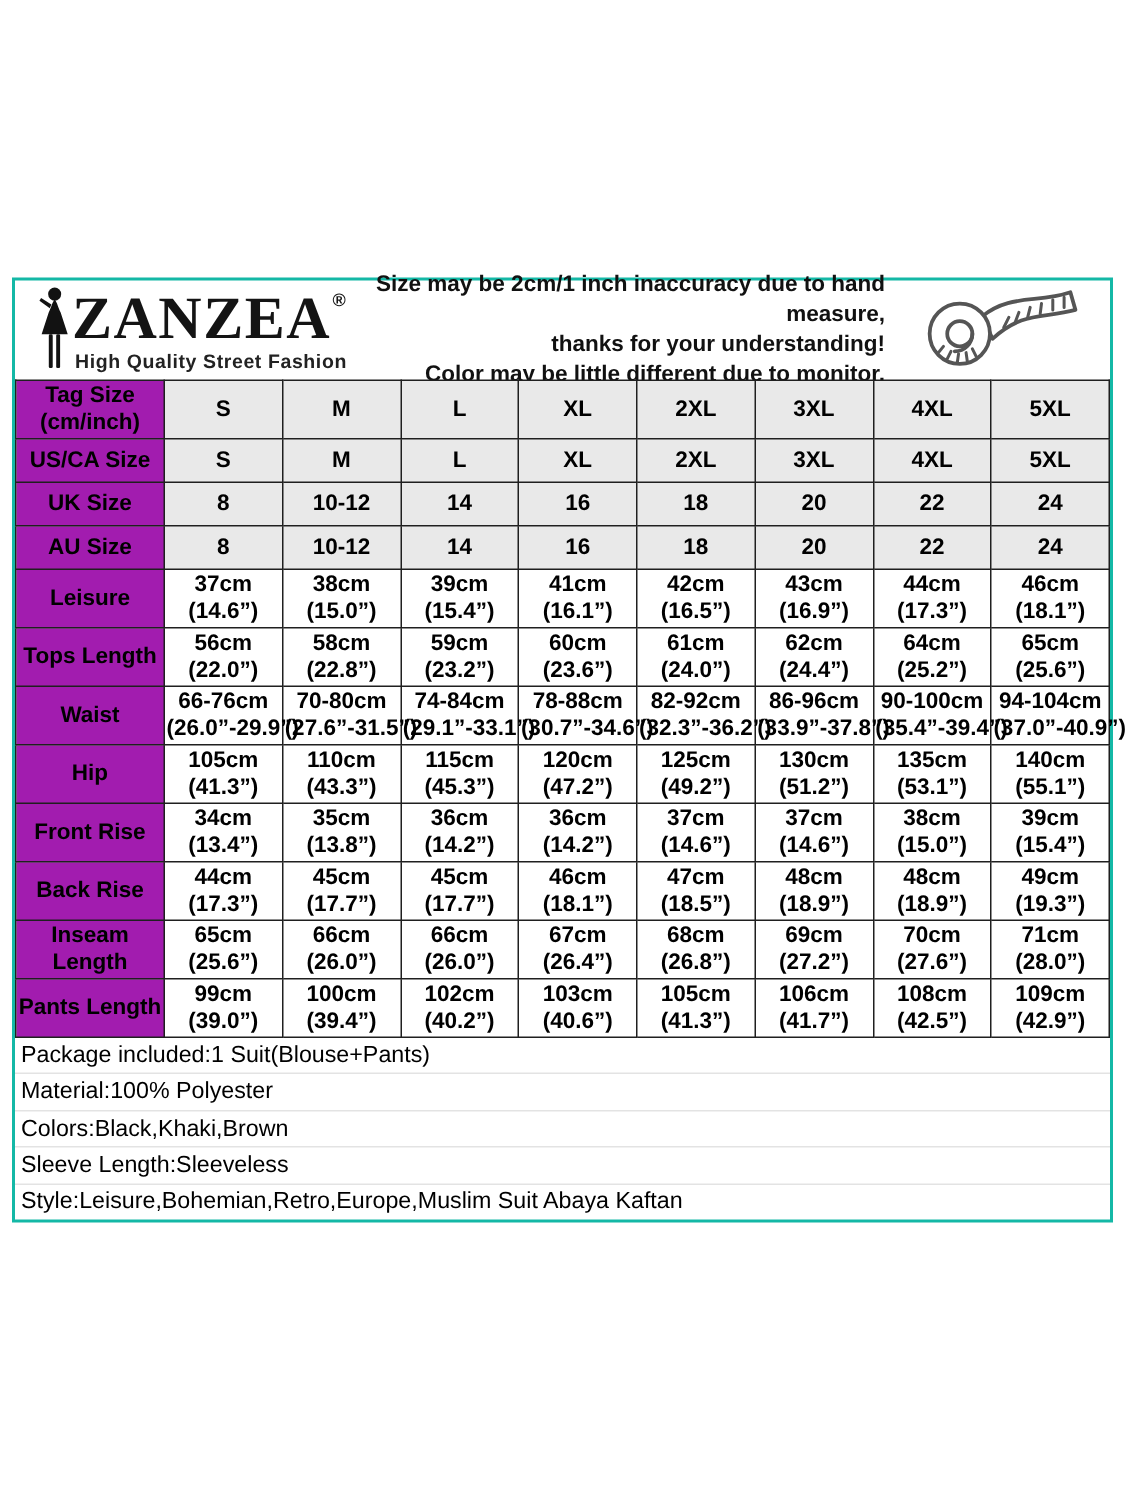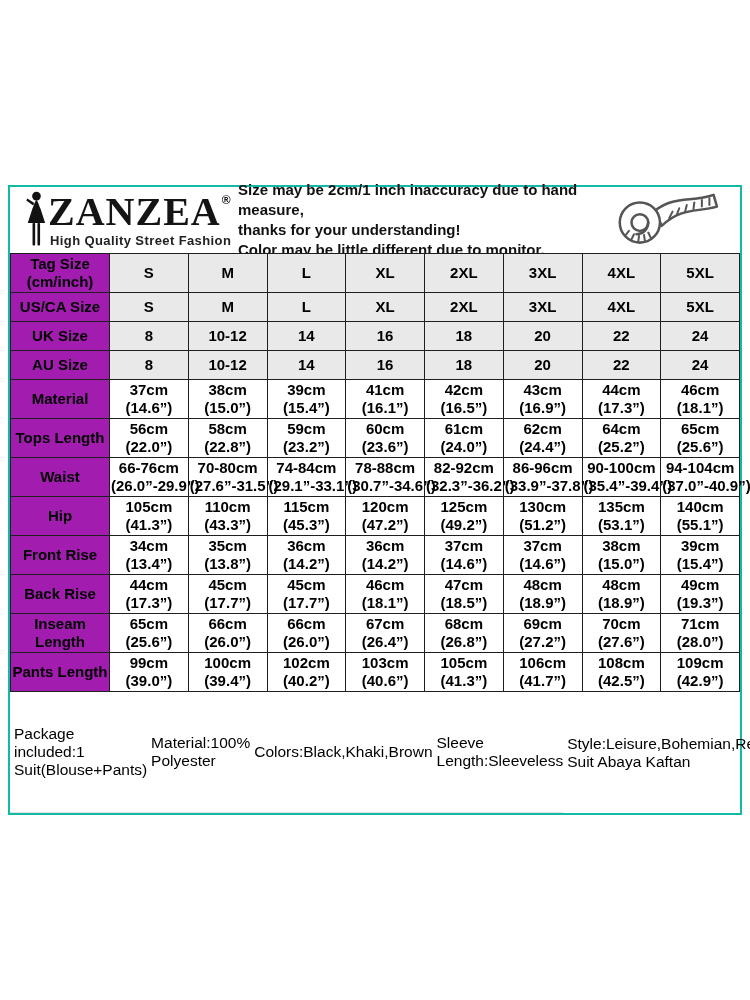--- a/index.html
+++ b/index.html
@@ -10,34 +10,34 @@
 
   
   .band{height:66px;flex:0 0 66px;display:flex;align-items:center;}
   .logo{width:228px;flex:0 0 228px;display:flex;align-items:center;padding-left:10px;box-sizing:border-box;}
   .logo-txt{display:flex;flex-direction:column;margin-left:-2px;}
   .brand-row{display:flex;align-items:flex-start;line-height:1;}
   .brand-name{font-family:"Liberation Serif","DejaVu Serif",serif;font-weight:700;font-size:40px;
               letter-spacing:1px;color:#141414;line-height:0.95;}
   .reg{font-size:12px;font-weight:700;margin-top:1px;margin-left:1px;color:#141414;}
   .tagline{font-size:13px;letter-spacing:0.4px;color:#222;margin-top:2px;margin-left:2px;white-space:nowrap;font-weight:bold;}
-  .disclaimer{flex:1;text-align:left;font-weight:700;font-size:15px;line-height:20px;color:#111;}
+  .disclaimer{flex:1;text-align:right;font-weight:700;font-size:15px;line-height:20px;color:#111;}
   .tape-box{width:150px;flex:0 0 150px;display:flex;justify-content:center;align-items:center;}
 
   
   table{width:100%;border-collapse:collapse;table-layout:fixed;}
   th,td{border:1.5px solid #1f1f1f;text-align:center;vertical-align:middle;
         font-size:15px;font-weight:700;line-height:18px;padding:0 1px;background:#fff;}
   th{background:#a21caf;}
   td.shaded{background:#e9e9e9;}
   tr.r-tall>th,tr.r-tall>td{height:38px;}
   tr.r-short>th,tr.r-short>td{height:28px;}
 
   
-  .info{flex:1;display:flex;flex-direction:row;}
+  .info{flex:1;display:flex;flex-direction:column;}
   .info-line{flex:1;display:flex;align-items:center;padding-left:4px;
              font-size:15.5px;font-weight:400;color:#000;border-bottom:1px solid #e3e3e3;}
   .info-line:last-child{border-bottom:none;}
 </style>
 </head>
 <body>
 
 <div class="page">
   <div class="sheet">
 
@@ -134,21 +134,21 @@
             <td class="shaded">8</td>
             <td class="shaded">10-12</td>
             <td class="shaded">14</td>
             <td class="shaded">16</td>
             <td class="shaded">18</td>
             <td class="shaded">20</td>
             <td class="shaded">22</td>
             <td class="shaded">24</td>
           </tr>
           <tr class="r-tall">
-            <th>Material</th>
+            <th>Leisure</th>
             <td>37cm<br>(14.6”)</td>
             <td>38cm<br>(15.0”)</td>
             <td>39cm<br>(15.4”)</td>
             <td>41cm<br>(16.1”)</td>
             <td>42cm<br>(16.5”)</td>
             <td>43cm<br>(16.9”)</td>
             <td>44cm<br>(17.3”)</td>
             <td>46cm<br>(18.1”)</td>
           </tr>
           <tr class="r-tall">

